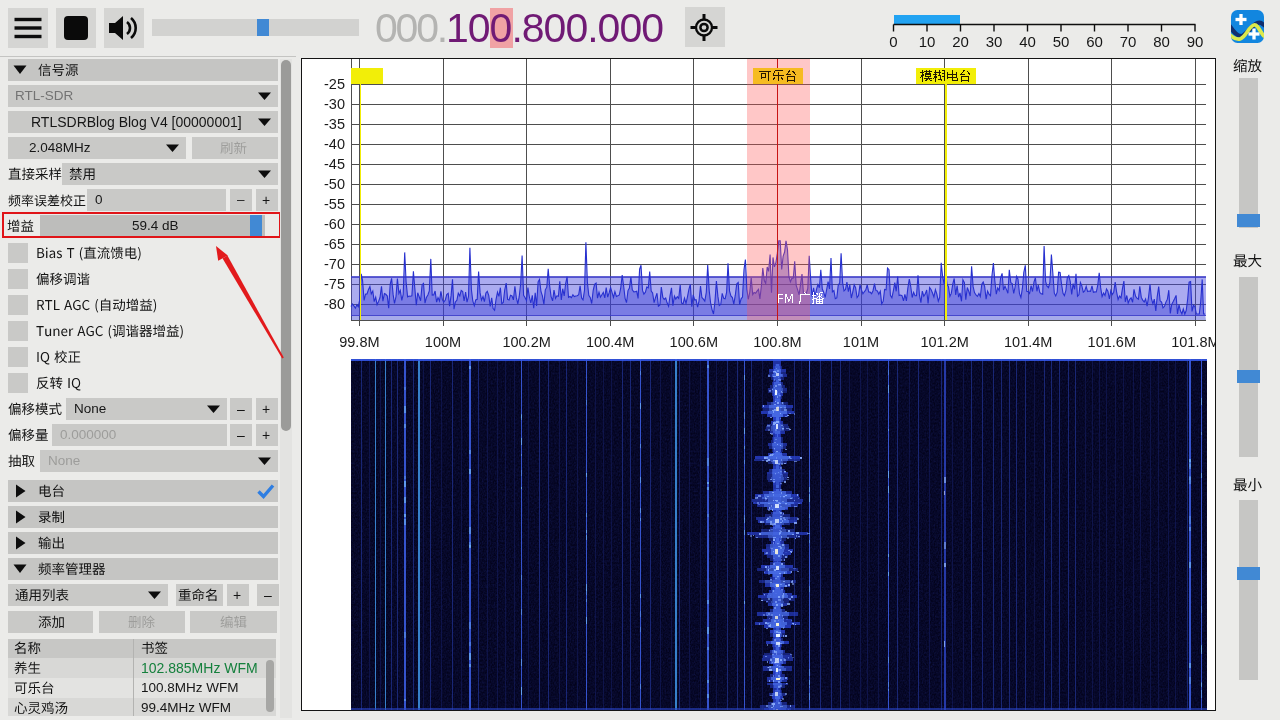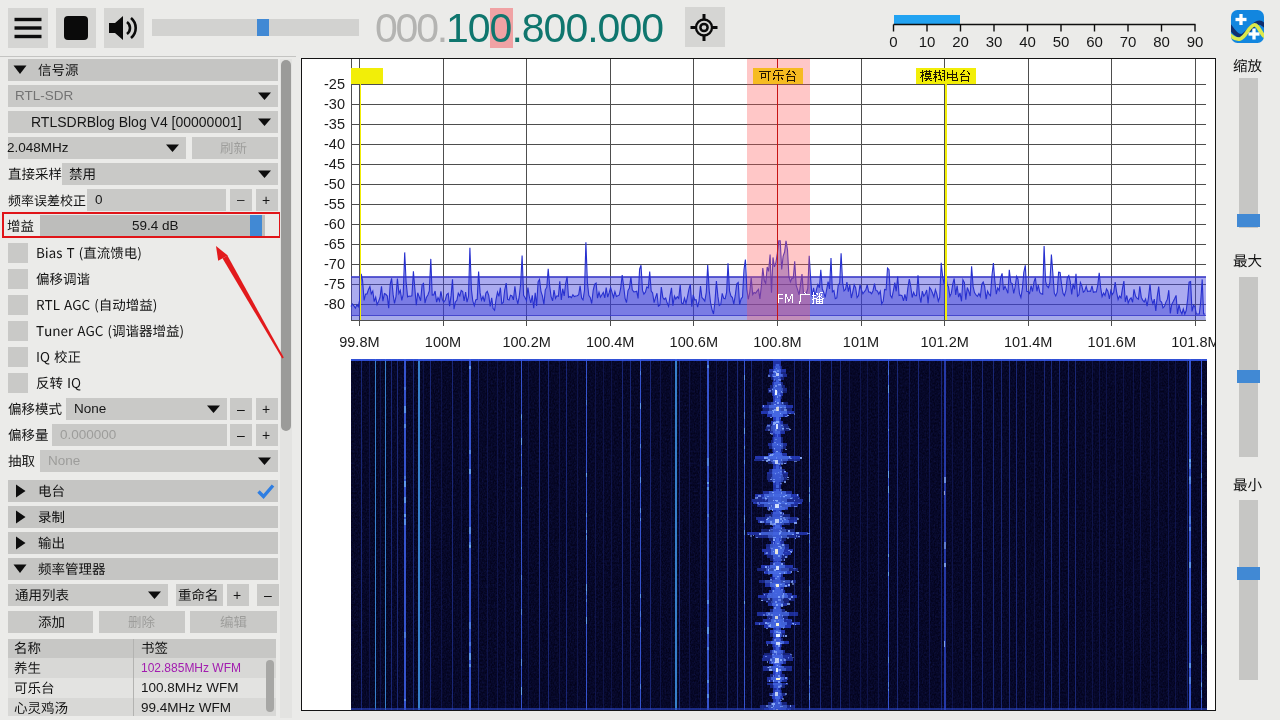--- a/index.html
+++ b/index.html
@@ -19,21 +19,21 @@
     <rect x="8" y="8" width="24" height="24" rx="4" fill="#0a0a0a"></rect>
   </svg>
 <svg class="a" style="left:104px;top:8px" width="40" height="40">
 <path d="M5 15 h6 l8-7 v24 l-8-7 h-6 z" fill="#0a0a0a"></path>
 <path d="M23 14 a7.5 7.5 0 0 1 0 12" fill="none" stroke="#0a0a0a" stroke-width="2.6"></path>
 <path d="M27 10 a13 13 0 0 1 0 20" fill="none" stroke="#0a0a0a" stroke-width="2.6"></path>
 </svg>
 <div class="a" style="left:152px;top:19px;width:207px;height:17px;background:#d2d2d0"></div>
 <div class="a" style="left:257px;top:19px;width:12px;height:17px;background:#4189d4"></div>
 <div class="a" style="left:490px;top:8px;width:23px;height:40px;background:#f0a2a4"></div>
-<div class="a" style="left:375px;top:5px;font-size:41px;font-weight:normal;letter-spacing:-2.2px;font-family:'Liberation Sans',sans-serif;color:#b4b4b2">000.<span style="color:#0f766e;letter-spacing:-1.0px">100.800.000</span></div>
+<div class="a" style="left:375px;top:5px;font-size:41px;font-weight:normal;letter-spacing:-2.2px;font-family:'Liberation Sans',sans-serif;color:#b4b4b2">000.<span style="color:#701a75;letter-spacing:-1.0px">100.800.000</span></div>
 <div class="a" style="left:685px;top:7px;width:40px;height:40px;background:#d5d5d3"></div>
 <svg class="a" style="left:685px;top:7px" width="40" height="40">
 <g stroke="#0a0a0a" fill="none">
       <circle cx="19" cy="20.5" r="8" stroke-width="2.3"></circle>
       <circle cx="19" cy="20.5" r="3.6" stroke-width="2.5"></circle>
 <g stroke-width="3">
         <line x1="19" y1="7" x2="19" y2="12"></line>
         <line x1="19" y1="29" x2="19" y2="34"></line>
         <line x1="5.5" y1="20.5" x2="10.5" y2="20.5"></line>
         <line x1="27.5" y1="20.5" x2="32.5" y2="20.5"></line>
@@ -93,21 +93,21 @@
 <div class="txt" style="left:15px;top:85px;font-size:13.5px;color:#737373">RTL-SDR</div>
 <svg class="a" style="left:257px;top:85px" width="16" height="22">
     <path d="M1 7.5 L14 7.5 L7.5 15 Z" fill="#0d0d0d"></path>
   </svg>
 <div class="a" style="left:8px;top:111px;width:270px;height:22px;background:#c9c9c7"></div>
 <div class="txt" style="left:31px;top:111px;font-size:14px;color:#161616">RTLSDRBlog Blog V4 [00000001]</div>
 <svg class="a" style="left:257px;top:111px" width="16" height="22">
     <path d="M1 7.5 L14 7.5 L7.5 15 Z" fill="#0d0d0d"></path>
   </svg>
 <div class="a" style="left:8px;top:137px;width:178px;height:22px;background:#c9c9c7"></div>
-<div class="txt" style="left:7px;top:137px;font-size:13.5px;color:#161616">2.048MHz</div>
+<div class="txt" style="left:29px;top:137px;font-size:13.5px;color:#161616">2.048MHz</div>
 <svg class="a" style="left:165px;top:137px" width="16" height="22">
     <path d="M1 7.5 L14 7.5 L7.5 15 Z" fill="#0d0d0d"></path>
   </svg>
 <div class="a" style="left:192px;top:137px;width:86px;height:22px;background:#c9c9c7"></div>
 <svg style="position:absolute;left:220.0px;top:139.2px" width="29" height="18">
     <path transform="translate(0,14.0)" d="M8.7 -9.9V-2.3H9.7V-9.9ZM11.4 -11.1V-0.3C11.4 -0 11.4 0 11.2 0C10.9 0 10.2 0 9.4 0C9.5 0.3 9.6 0.8 9.7 1.1C10.7 1.1 11.4 1 11.9 0.9C12.3 0.7 12.4 0.4 12.4 -0.3V-11.1ZM2.6 -5.6V-0.4H3.4V-4.8H4.7V1.1H5.5V-4.8H7V-1.5C7 -1.4 6.9 -1.3 6.8 -1.3C6.7 -1.3 6.3 -1.3 5.8 -1.3C5.9 -1.1 6.1 -0.8 6.1 -0.5C6.7 -0.5 7.2 -0.5 7.5 -0.7C7.7 -0.8 7.8 -1.1 7.8 -1.5V-5.6H7H5.5V-7H7.7V-10.6H1.4V-6C1.4 -4.1 1.4 -1.6 0.4 0.2C0.6 0.4 1 0.6 1.2 0.8C2.2 -1.1 2.3 -4 2.3 -6V-7H4.7V-5.6ZM2.3 -9.7H6.8V-7.9H2.3Z M18.4 -2.9C18.8 -2.2 19.3 -1.3 19.5 -0.7L20.2 -1.1C20 -1.7 19.5 -2.6 19 -3.2ZM15.3 -3.2C15.1 -2.3 14.6 -1.5 14.1 -0.9C14.3 -0.8 14.6 -0.5 14.8 -0.4C15.3 -1 15.8 -2 16.1 -3ZM21 -10V-5.4C21 -3.6 20.9 -1.3 19.7 0.3C19.9 0.5 20.3 0.8 20.5 1C21.7 -0.8 21.9 -3.5 21.9 -5.4V-5.8H24V1H24.9V-5.8H26.4V-6.8H21.9V-9.4C23.3 -9.6 24.9 -9.9 26 -10.4L25.2 -11.1C24.2 -10.7 22.5 -10.3 21 -10ZM16.4 -11.2C16.6 -10.8 16.8 -10.3 17 -9.9H14.3V-9.1H20.3V-9.9H18C17.9 -10.4 17.6 -10.9 17.3 -11.4ZM18.6 -9C18.4 -8.4 18.1 -7.5 17.9 -6.8H14.1V-6H16.9V-4.6H14.2V-3.7H16.9V-0.2C16.9 -0.1 16.9 -0.1 16.7 -0.1C16.6 -0.1 16.2 -0.1 15.7 -0.1C15.8 0.2 16 0.6 16 0.8C16.6 0.8 17.1 0.8 17.4 0.6C17.7 0.5 17.8 0.2 17.8 -0.2V-3.7H20.3V-4.6H17.8V-6H20.5V-6.8H18.8C19 -7.4 19.3 -8.1 19.5 -8.8ZM15.2 -8.8C15.5 -8.2 15.7 -7.4 15.7 -6.8L16.6 -7.1C16.5 -7.6 16.3 -8.4 16 -9Z" fill="#9d9d9b"></path>
   </svg>
 <svg style="position:absolute;left:8.0px;top:165.2px" width="56" height="18">
     <path transform="translate(0,14.0)" d="M2.6 -8.2V-0.4H0.6V0.6H12.9V-0.4H11V-8.2H6.7L6.9 -9.3H12.5V-10.2H7.1L7.3 -11.2L6.2 -11.4L6 -10.2H1V-9.3H5.9L5.7 -8.2ZM3.5 -5.4H10V-4.3H3.5ZM3.5 -6.2V-7.3H10V-6.2ZM3.5 -3.5H10V-2.3H3.5ZM3.5 -0.4V-1.6H10V-0.4Z M19.7 -8.6C20 -8 20.5 -7.3 20.6 -6.8L21.4 -7.2C21.3 -7.6 20.8 -8.4 20.4 -8.9ZM15.7 -11.3V-8.6H14.1V-7.7H15.7V-4.7C15 -4.5 14.4 -4.3 13.9 -4.2L14.1 -3.2L15.7 -3.7V-0.1C15.7 0.1 15.6 0.1 15.4 0.1C15.3 0.1 14.8 0.1 14.3 0.1C14.4 0.4 14.5 0.8 14.6 1C15.3 1.1 15.8 1 16.1 0.9C16.5 0.7 16.6 0.4 16.6 -0.1V-4L17.9 -4.4L17.8 -5.4L16.6 -5V-7.7H18V-8.6H16.6V-11.3ZM21.2 -11.1C21.4 -10.7 21.6 -10.3 21.8 -9.9H18.7V-9H26V-9.9H22.9C22.7 -10.3 22.4 -10.8 22.1 -11.2ZM23.9 -8.9C23.6 -8.2 23.1 -7.4 22.7 -6.8H18.2V-5.9H26.4V-6.8H23.7C24.1 -7.3 24.5 -8 24.8 -8.6ZM23.8 -3.5C23.6 -2.7 23.2 -2 22.6 -1.5C21.8 -1.8 21 -2 20.3 -2.3C20.6 -2.6 20.8 -3.1 21.1 -3.5ZM18.9 -1.8C19.8 -1.6 20.7 -1.2 21.7 -0.8C20.7 -0.3 19.5 0 17.8 0.2C18 0.4 18.2 0.8 18.3 1.1C20.2 0.8 21.7 0.3 22.7 -0.4C23.8 0.1 24.8 0.6 25.5 1.1L26.1 0.3C25.5 -0.1 24.5 -0.6 23.5 -1.1C24.1 -1.7 24.6 -2.5 24.8 -3.5H26.5V-4.4H21.6C21.8 -4.8 22 -5.2 22.2 -5.6L21.3 -5.8C21.1 -5.4 20.8 -4.9 20.6 -4.4H18V-3.5H20.1C19.7 -2.9 19.3 -2.3 18.9 -1.8Z M37.8 -9.3C37.3 -8.3 36.5 -6.9 35.8 -6L36.7 -5.6C37.3 -6.4 38.2 -7.8 38.8 -8.9ZM28.9 -8.4C29.5 -7.6 30.1 -6.6 30.2 -5.9L31.1 -6.3C31 -7 30.4 -8 29.8 -8.8ZM32.6 -8.9C33 -8.1 33.3 -7.1 33.4 -6.4L34.4 -6.7C34.3 -7.4 33.9 -8.4 33.5 -9.2ZM38.2 -11.2C35.8 -10.7 31.7 -10.4 28.2 -10.3C28.3 -10 28.5 -9.6 28.5 -9.3C32 -9.4 36.2 -9.8 39 -10.3ZM27.8 -5V-4H32.4C31.2 -2.5 29.2 -1.1 27.5 -0.3C27.7 -0.1 28 0.3 28.2 0.6C30 -0.3 31.9 -1.8 33.2 -3.5V1.1H34.2V-3.5C35.6 -1.8 37.5 -0.3 39.3 0.5C39.5 0.3 39.8 -0.1 40 -0.4C38.3 -1.1 36.3 -2.5 35 -4H39.7V-5H34.2V-6.3H33.2V-5Z M46.5 -10.9C46.9 -10.3 47.4 -9.3 47.6 -8.8L48.5 -9.2C48.3 -9.7 47.8 -10.6 47.3 -11.3ZM51.6 -11.4C51.3 -10.6 50.8 -9.5 50.3 -8.7H45.9V-7.8H48.9V-6H46.3V-5H48.9V-3.1H45.4V-2.2H48.9V1.1H49.9V-2.2H53.3V-3.1H49.9V-5H52.6V-6H49.9V-7.8H53V-8.7H51.4C51.8 -9.4 52.2 -10.3 52.6 -11ZM43 -11.3V-8.7H41.2V-7.8H43C42.6 -6 41.8 -3.8 40.9 -2.7C41.1 -2.4 41.4 -2 41.5 -1.7C42 -2.5 42.6 -3.8 43 -5.2V1.1H43.9V-5.9C44.3 -5.3 44.7 -4.5 44.9 -4L45.5 -4.8C45.3 -5.2 44.3 -6.7 43.9 -7.2V-7.8H45.4V-8.7H43.9V-11.3Z" fill="#161616"></path>
   </svg>
@@ -249,21 +249,21 @@
 <svg style="position:absolute;left:14.0px;top:639.2px" width="29" height="18">
     <path transform="translate(0,14.0)" d="M3.6 -7.1C4.2 -6.7 5 -6 5.6 -5.5C4 -4.6 2.3 -4 0.6 -3.7C0.8 -3.5 1.1 -3 1.2 -2.8C1.9 -2.9 2.7 -3.1 3.4 -3.4V1.1H4.4V0.4H10.4V1.1H11.5V-4.6H6.1C8.3 -5.8 10.3 -7.5 11.4 -9.6L10.7 -10L10.5 -10H5.8C6.1 -10.4 6.4 -10.8 6.6 -11.2L5.5 -11.4C4.7 -10.1 3.1 -8.6 0.9 -7.5C1.2 -7.4 1.5 -7 1.6 -6.8C2.9 -7.4 4 -8.2 4.9 -9.1H9.9C9.1 -7.9 7.9 -6.9 6.6 -6C5.9 -6.6 5 -7.2 4.3 -7.7ZM10.4 -0.6H4.4V-3.7H10.4Z M20.4 -6.1C20.1 -4.4 19.6 -2.7 18.8 -1.6C19 -1.5 19.4 -1.2 19.6 -1.1C20.4 -2.3 21 -4.1 21.4 -5.9ZM24.1 -5.9C24.7 -4.5 25.2 -2.5 25.4 -1.2L26.4 -1.5C26.1 -2.8 25.6 -4.7 24.9 -6.2ZM20.7 -11.3C20.4 -9.6 19.8 -7.9 19 -6.7V-7.5H17.3V-9.9C17.9 -10 18.5 -10.2 19 -10.4L18.4 -11.2C17.4 -10.8 15.8 -10.4 14.4 -10.2C14.5 -9.9 14.6 -9.6 14.6 -9.4C15.2 -9.4 15.8 -9.5 16.3 -9.7V-7.5H14.2V-6.5H16.2C15.7 -5 14.8 -3.2 13.9 -2.3C14.1 -2 14.4 -1.6 14.4 -1.4C15.1 -2.2 15.8 -3.5 16.3 -4.9V1.1H17.3V-5C17.7 -4.4 18.2 -3.6 18.4 -3.3L19 -4C18.8 -4.4 17.7 -5.6 17.3 -6V-6.5H18.9L18.8 -6.4C19.1 -6.3 19.5 -6.1 19.7 -5.9C20.2 -6.6 20.6 -7.6 21 -8.6H22.3V-0.2C22.3 0 22.3 0.1 22.1 0.1C21.9 0.1 21.3 0.1 20.7 0.1C20.8 0.3 21 0.8 21 1C21.9 1 22.5 1 22.8 0.9C23.2 0.7 23.3 0.4 23.3 -0.2V-8.6H25.2C24.9 -8.1 24.7 -7.6 24.4 -7.1L25.3 -6.9C25.7 -7.7 26.1 -8.6 26.4 -9.4L25.8 -9.6L25.6 -9.5H21.3C21.4 -10.1 21.5 -10.6 21.7 -11.1Z" fill="#161616"></path>
   </svg>
 <svg style="position:absolute;left:141.0px;top:639.2px" width="29" height="18">
     <path transform="translate(0,14.0)" d="M9.7 -10.3C10.5 -9.7 11.7 -8.9 12.2 -8.3L12.8 -9.1C12.3 -9.6 11.1 -10.4 10.3 -10.9ZM1.7 -9V-8H5.6V-5.3H0.8V-4.4H5.6V1.1H6.7V-4.4H11.7C11.5 -2.4 11.3 -1.6 11.1 -1.3C10.9 -1.2 10.8 -1.2 10.5 -1.2C10.2 -1.2 9.3 -1.2 8.5 -1.3C8.6 -1 8.8 -0.6 8.8 -0.3C9.6 -0.2 10.4 -0.2 10.9 -0.3C11.3 -0.3 11.6 -0.4 11.9 -0.7C12.3 -1.1 12.5 -2.2 12.7 -4.9C12.7 -5 12.8 -5.3 12.8 -5.3H10.8V-9H6.7V-11.3H5.6V-9ZM6.7 -5.3V-8H9.8V-5.3Z M19.2 -3.8C19.7 -2.9 20.2 -1.7 20.4 -1L21.3 -1.4C21.1 -2.1 20.5 -3.2 20 -4.1ZM15.9 -3.4C16.5 -2.6 17.1 -1.5 17.4 -0.8L18.2 -1.2C17.9 -1.9 17.3 -3 16.7 -3.8ZM23 -5.4H17.5V-4.6H23ZM21.2 -11.4C20.9 -10.4 20.3 -9.5 19.6 -8.8C19.7 -8.7 19.9 -8.6 20.1 -8.5C18.7 -6.9 16.3 -5.7 14 -5C14.2 -4.8 14.4 -4.4 14.6 -4.2C15.6 -4.5 16.5 -4.9 17.5 -5.4C18.5 -6 19.5 -6.7 20.3 -7.4C21.7 -6.1 23.9 -4.9 25.9 -4.3C26 -4.6 26.3 -5 26.5 -5.1C24.5 -5.6 22.1 -6.8 20.8 -7.9L21.1 -8.2L20.6 -8.5C20.8 -8.7 21 -9 21.2 -9.3H22.5C22.9 -8.7 23.4 -8 23.5 -7.5L24.5 -7.8C24.3 -8.2 23.9 -8.8 23.6 -9.3H26.2V-10.2H21.7C21.9 -10.5 22.1 -10.8 22.2 -11.2ZM16 -11.4C15.6 -10.1 14.8 -8.7 14 -7.9C14.2 -7.7 14.6 -7.5 14.8 -7.3C15.3 -7.9 15.8 -8.5 16.2 -9.3H16.8C17.1 -8.7 17.4 -8 17.5 -7.5L18.4 -7.8C18.3 -8.2 18.1 -8.8 17.8 -9.3H19.9V-10.2H16.6C16.7 -10.5 16.8 -10.8 17 -11.2ZM23.7 -4C23.2 -2.7 22.4 -1.2 21.6 -0.2H14.4V0.7H26.1V-0.2H22.8C23.4 -1.2 24.1 -2.6 24.7 -3.7Z" fill="#161616"></path>
   </svg>
 <div class="a" style="left:8px;top:658px;width:268px;height:20px;background:#d8d8d6"></div>
 <svg style="position:absolute;left:14.0px;top:659.2px" width="29" height="18">
     <path transform="translate(0,14.0)" d="M8.3 -4V1.1H9.3V-3.9C10.2 -3.2 11.2 -2.7 12.3 -2.3C12.4 -2.6 12.7 -3 13 -3.2C11.6 -3.6 10.1 -4.3 9.2 -5.2H12.6V-6.1H6.1C6.3 -6.4 6.5 -6.8 6.7 -7.1H11.5V-8H7C7.1 -8.3 7.2 -8.6 7.3 -9H12.2V-9.8H9.4C9.6 -10.2 10 -10.7 10.2 -11.2L9.2 -11.4C9 -11 8.6 -10.3 8.2 -9.8H4.7L5.3 -10.1C5.1 -10.5 4.7 -11 4.3 -11.4L3.5 -11.1C3.8 -10.7 4.1 -10.2 4.3 -9.8H1.4V-9H6.3C6.2 -8.6 6.1 -8.3 6 -8H2.1V-7.1H5.6C5.4 -6.8 5.2 -6.4 4.9 -6.1H0.8V-5.2H4.2C3.3 -4.3 2 -3.6 0.5 -3.2C0.7 -3 1 -2.6 1.2 -2.3C2.3 -2.7 3.3 -3.1 4.1 -3.7V-3.1C4.1 -2 3.9 -0.6 1.5 0.4C1.7 0.5 2 0.9 2.1 1.2C4.8 0 5.1 -1.7 5.1 -3.1V-4H4.4C4.8 -4.3 5.2 -4.7 5.6 -5.2H8C8.4 -4.8 8.8 -4.3 9.3 -4Z M16.7 -11.1C16.2 -9.2 15.3 -7.3 14.2 -6.1C14.5 -6 14.9 -5.7 15.1 -5.5C15.6 -6.1 16.1 -6.9 16.6 -7.7H19.8V-4.8H15.7V-3.8H19.8V-0.3H14.2V0.6H26.3V-0.3H20.8V-3.8H25.2V-4.8H20.8V-7.7H25.7V-8.7H20.8V-11.3H19.8V-8.7H17C17.3 -9.4 17.6 -10.2 17.8 -10.9Z" fill="#161616"></path>
   </svg>
-<div class="txt" style="left:141px;top:657px;font-size:12px;color:#a21caf">102.885MHz WFM</div>
+<div class="txt" style="left:141px;top:657px;font-size:14px;color:#15803d">102.885MHz WFM</div>
 <div class="a" style="left:8px;top:678px;width:268px;height:20px;background:#e3e3e1"></div>
 <svg style="position:absolute;left:14.0px;top:679.2px" width="43" height="18">
     <path transform="translate(0,14.0)" d="M0.8 -10.4V-9.4H10.1V-0.4C10.1 -0.1 10 -0 9.7 0C9.4 0 8.3 0 7.2 -0C7.3 0.3 7.5 0.8 7.6 1.1C8.9 1.1 9.9 1.1 10.4 0.9C10.9 0.7 11.1 0.4 11.1 -0.4V-9.4H12.8V-10.4ZM3.1 -6.4H6.7V-3.3H3.1ZM2.1 -7.4V-1.3H3.1V-2.3H7.7V-7.4Z M16.7 -3.8C16 -2.6 15 -1.3 14 -0.4C14.3 -0.3 14.7 0.1 14.8 0.2C15.8 -0.7 16.9 -2.1 17.7 -3.4ZM22.8 -3.3C23.8 -2.3 25 -0.7 25.5 0.2L26.5 -0.3C25.9 -1.2 24.7 -2.7 23.7 -3.7ZM15.2 -4.7C15.4 -4.9 15.9 -4.9 16.8 -4.9H20V-0.2C20 -0 19.9 0 19.7 0.1C19.5 0.1 18.7 0.1 17.8 0C17.9 0.3 18.1 0.8 18.2 1.1C19.3 1.1 20 1 20.5 0.9C20.9 0.7 21 0.4 21 -0.2V-4.9H26L26 -5.9H21V-8.7H20V-5.9H16.2C16.5 -7 16.7 -8.2 16.8 -9.4C19.7 -9.5 23.2 -9.8 25.3 -10.3L24.7 -11.2C22.7 -10.7 18.9 -10.4 15.8 -10.3C15.8 -8.7 15.4 -7 15.3 -6.6C15.2 -6.1 15.1 -5.8 14.9 -5.7C15 -5.4 15.2 -5 15.2 -4.7Z M29.4 -4.6V1.1H30.4V0.3H37V1H38.1V-4.6ZM30.4 -0.6V-3.6H37V-0.6ZM28.7 -5.8C29.2 -6 30 -6 37.8 -6.4C38.1 -6 38.4 -5.6 38.6 -5.2L39.5 -5.9C38.8 -7 37.2 -8.7 35.9 -9.8L35.1 -9.3C35.7 -8.7 36.4 -8 37.1 -7.3L30.1 -7C31.3 -8.1 32.5 -9.5 33.6 -10.9L32.6 -11.4C31.5 -9.7 30 -8 29.5 -7.5C29 -7.1 28.7 -6.8 28.4 -6.8C28.5 -6.5 28.6 -6 28.7 -5.8Z" fill="#161616"></path>
   </svg>
 <div class="txt" style="left:141px;top:677px;font-size:13.5px;color:#161616">100.8MHz WFM</div>
 <div class="a" style="left:8px;top:698px;width:268px;height:18px;background:#d8d8d6"></div>
 <svg style="position:absolute;left:14.0px;top:699.2px" width="56" height="18">
     <path transform="translate(0,14.0)" d="M4 -7.6V-0.9C4 0.5 4.4 0.8 5.9 0.8C6.2 0.8 8.3 0.8 8.6 0.8C10.1 0.8 10.4 0.1 10.6 -2.5C10.3 -2.6 9.9 -2.8 9.6 -2.9C9.5 -0.6 9.4 -0.1 8.6 -0.1C8.1 -0.1 6.3 -0.1 6 -0.1C5.2 -0.1 5 -0.2 5 -0.9V-7.6ZM1.8 -6.6C1.6 -5 1.2 -2.8 0.6 -1.5L1.6 -1C2.2 -2.5 2.6 -4.8 2.8 -6.4ZM10.3 -6.5C11 -5 11.8 -2.8 12 -1.4L13 -1.8C12.8 -3.2 12 -5.3 11.2 -6.9ZM4.6 -10.2C5.9 -9.3 7.5 -8 8.2 -7.1L9 -7.9C8.2 -8.7 6.6 -10 5.3 -10.9Z M16.3 -4.8C16 -4 15.5 -3 14.9 -2.4L15.8 -1.9C16.4 -2.6 16.9 -3.6 17.2 -4.5ZM24.2 -4.8C23.9 -4.1 23.3 -3 22.9 -2.3L23.6 -1.9C24.1 -2.5 24.7 -3.5 25.1 -4.3ZM19.8 -5.6C19.5 -2.5 18.8 -0.5 14.1 0.3C14.3 0.5 14.5 0.9 14.6 1.2C18 0.5 19.5 -0.7 20.2 -2.5C21.3 -0.5 23.1 0.6 25.9 1C26.1 0.7 26.3 0.3 26.5 0.1C23.4 -0.2 21.5 -1.5 20.6 -3.7C20.7 -4.3 20.8 -4.9 20.9 -5.6ZM15.3 -10.8V-9.9H23.9V-8.7H15.9V-8H23.9V-6.8H15.3V-5.9H24.8V-10.8Z M32.8 -2.4V-1.6H37.9V-2.4ZM34.9 -8.2C35.4 -7.8 36 -7.2 36.3 -6.8L36.9 -7.3C36.6 -7.7 36 -8.3 35.5 -8.7ZM27.9 -7.4C28.6 -6.5 29.3 -5.3 30 -4.3C29.3 -2.7 28.4 -1.5 27.4 -0.8C27.6 -0.6 27.9 -0.2 28.1 0C29 -0.8 29.9 -1.9 30.6 -3.2C31 -2.6 31.3 -2 31.5 -1.5L32.3 -2.1C32 -2.7 31.6 -3.5 31.1 -4.3C31.7 -5.8 32.2 -7.6 32.5 -9.6L31.9 -9.8L31.7 -9.8H27.7V-8.9H31.4C31.2 -7.6 30.9 -6.4 30.5 -5.3C29.9 -6.2 29.2 -7.1 28.6 -7.9ZM38.3 -10.1H35.9C36.1 -10.4 36.4 -10.8 36.6 -11.2L35.5 -11.4C35.4 -11 35.2 -10.5 35 -10.1H33.2V-3.8H38.6C38.5 -1.2 38.4 -0.2 38.2 0C38 0.1 37.9 0.2 37.7 0.2C37.5 0.2 36.9 0.2 36.2 0.1C36.4 0.3 36.5 0.7 36.5 0.9C37.1 1 37.8 1 38.1 1C38.5 0.9 38.8 0.8 39 0.6C39.3 0.2 39.4 -1 39.6 -4.2C39.6 -4.3 39.6 -4.6 39.6 -4.6H34.2V-9.3H37.8C37.7 -7.3 37.6 -6.5 37.4 -6.3C37.3 -6.2 37.2 -6.2 37 -6.2C36.9 -6.2 36.5 -6.2 36 -6.3C36.1 -6 36.2 -5.7 36.2 -5.5C36.7 -5.4 37.2 -5.4 37.5 -5.5C37.8 -5.5 38 -5.6 38.2 -5.8C38.5 -6.1 38.6 -7.1 38.8 -9.7C38.8 -9.8 38.8 -10.1 38.8 -10.1Z M41.8 -10.4C42.6 -10 43.7 -9.4 44.2 -8.9L44.8 -9.7C44.3 -10.2 43.2 -10.8 42.4 -11.2ZM41.1 -6.7C42 -6.3 43 -5.7 43.5 -5.2L44.1 -6.1C43.6 -6.5 42.5 -7.1 41.7 -7.5ZM41.5 0.2 42.4 0.8C43.1 -0.4 43.9 -2.1 44.5 -3.5L43.7 -4.1C43 -2.6 42.1 -0.8 41.5 0.2ZM45.6 -5.9C45.8 -6 46.2 -6 46.9 -6H47.5C46.9 -4.5 45.9 -3.3 44.6 -2.5C44.8 -2.3 45.2 -2 45.4 -1.9C46.7 -2.8 47.9 -4.3 48.5 -6H50.1C49.2 -3.1 47.6 -0.9 45.3 0.5C45.5 0.6 45.9 0.9 46 1.1C48.4 -0.4 50.1 -2.8 51.1 -6H52.1C51.9 -2.1 51.6 -0.5 51.2 -0.1C51.1 0 51 0.1 50.7 0.1C50.5 0.1 50 0.1 49.5 0C49.6 0.3 49.7 0.7 49.7 1C50.3 1 50.8 1 51.2 1C51.6 0.9 51.8 0.8 52.1 0.5C52.6 -0.1 52.9 -1.7 53.2 -6.5C53.2 -6.6 53.2 -7 53.2 -7H47.5C49 -7.8 50.5 -8.9 52 -10.2L51.2 -10.8L51 -10.7H45.1V-9.7H49.9C48.6 -8.7 47.2 -7.8 46.7 -7.5C46.1 -7.1 45.6 -6.9 45.2 -6.8C45.4 -6.6 45.6 -6.1 45.6 -5.9Z" fill="#161616"></path>
   </svg>
 <div class="txt" style="left:141px;top:697px;font-size:13.5px;color:#161616">99.4MHz WFM</div>

